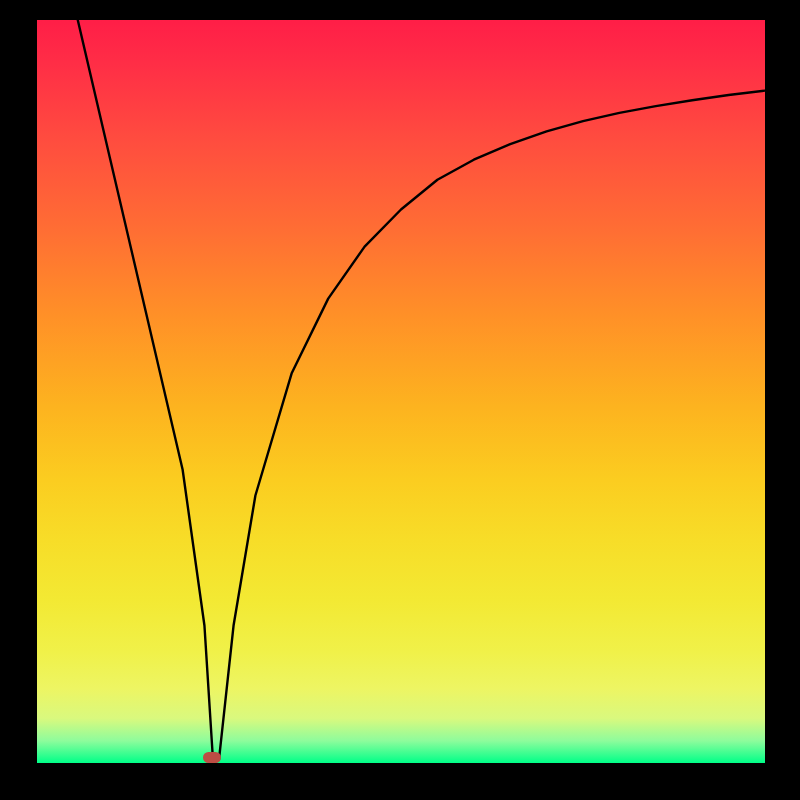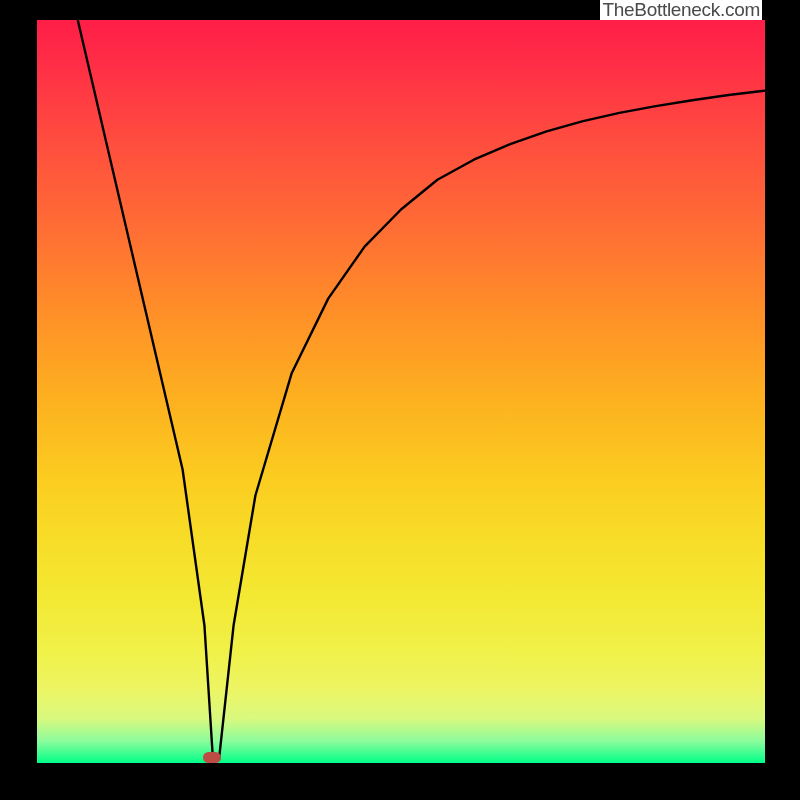--- a/index.html
+++ b/index.html
@@ -88,14 +88,13 @@
     <path d="M40.77 0.00 L72.80 137.46 L109.20 293.49 L145.60 449.51 L167.44 605.54 L176.18 743.00 L182.00 739.28 L196.56 605.54 L218.40 475.52 L254.80 352.93 L291.20 278.63 L327.60 226.62 L364.00 189.47 L400.40 159.75 L436.80 139.68 L473.20 124.08 L509.60 111.45 L546.00 101.05 L582.40 92.88 L618.80 86.19 L655.20 80.24 L691.60 75.04 L728.00 70.59" stroke="#000000" stroke-width="2.4" fill="none" stroke-linecap="round" stroke-linejoin="round"></path>
   </svg>
 
   <div class="marker"></div>
 
   <div class="border top"></div>
   <div class="border left"></div>
   <div class="border right"></div>
   <div class="border bottom"></div>
 
-  <div class="attribution">TheBottleneck.com</div>
 </div>
 
 </body></html>

